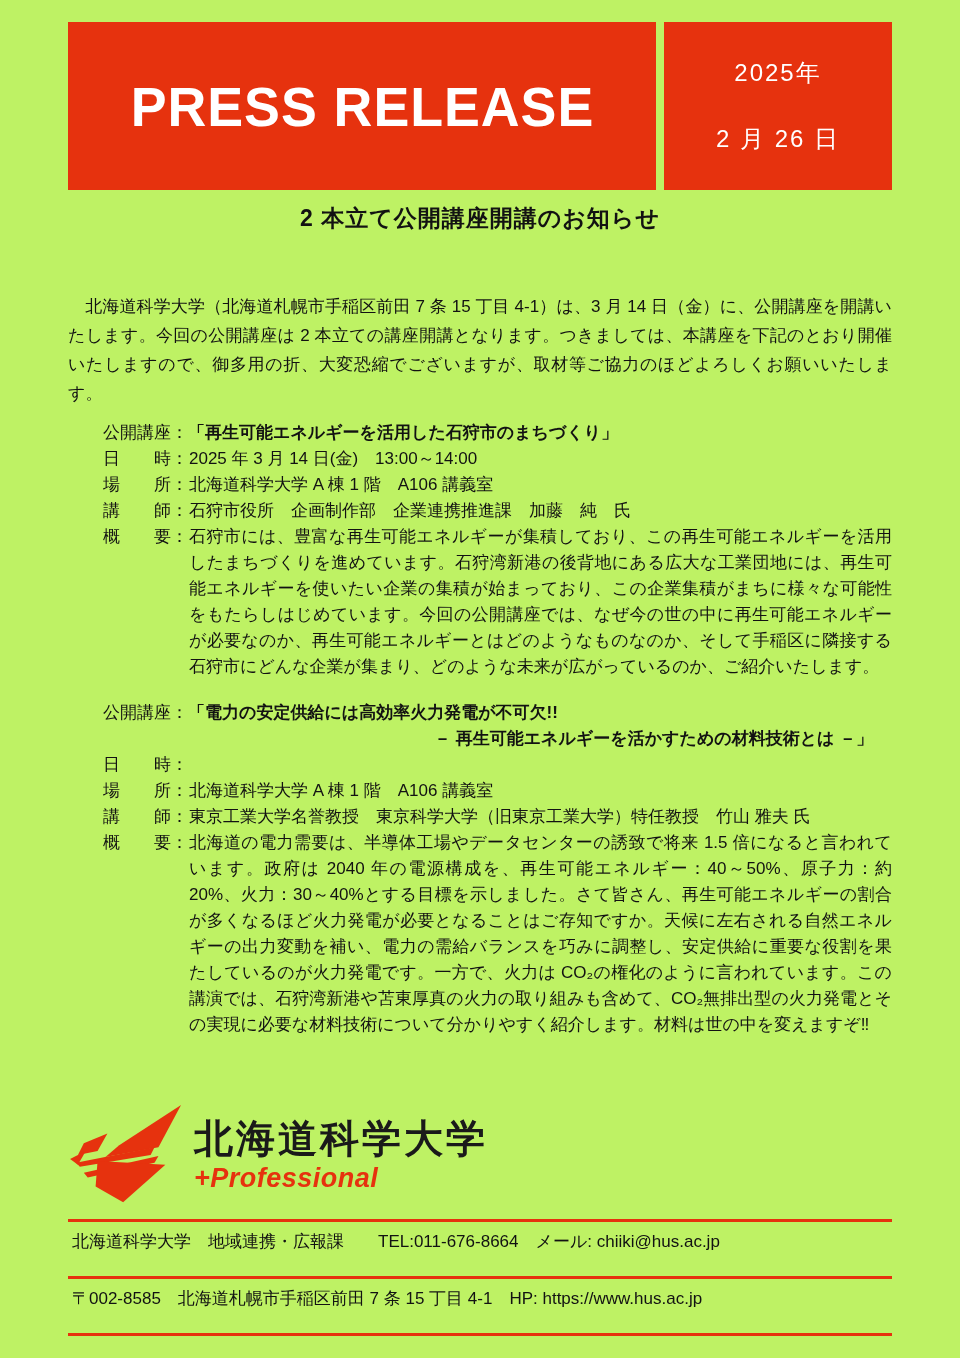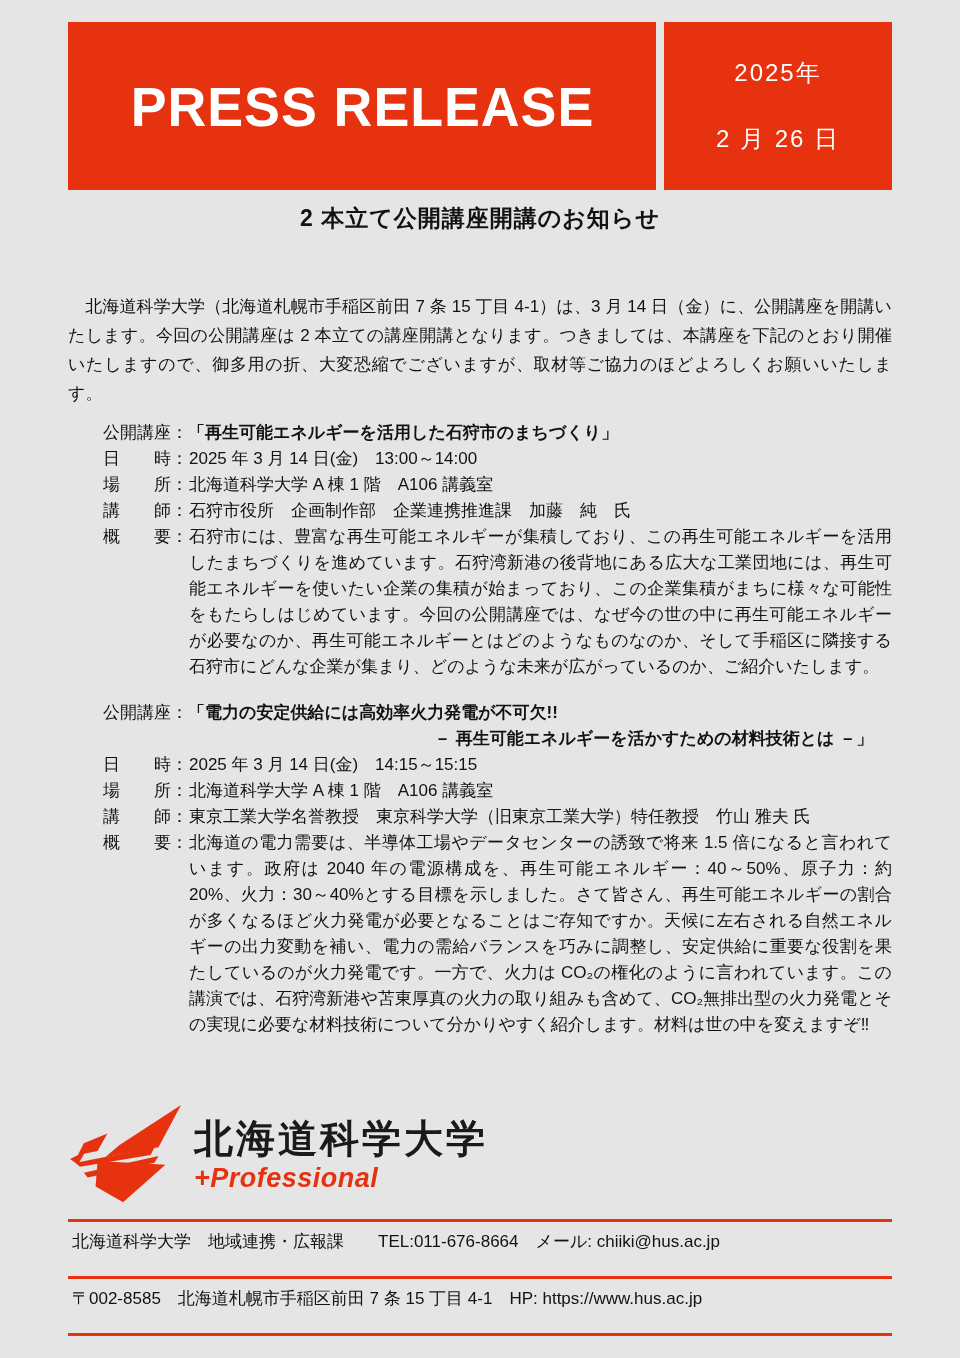--- a/index.html
+++ b/index.html
@@ -1,21 +1,21 @@
 <!DOCTYPE html>
 <html><head>
 <meta charset="utf-8">
 <style>
   * { margin:0; padding:0; box-sizing:border-box; }
   html,body { background:#888; }
   .page {
     position:relative;
     width:960px; height:1358px;
     margin:0 auto;
-    background:#e5e5e5;
+    background:#bef264;
     font-family:"Liberation Sans","DejaVu Sans",sans-serif;
     color:#121212;
     overflow:hidden;
   }
   
   .header { display:flex; gap:8px; padding:22px 68px 0 68px; }
   .hdr-block { background:#E6320E; }
   .hdr-left { flex:1; height:168px; display:flex; align-items:center; justify-content:center; }
   .press {
     color:#ffffff; font-size:56px; font-weight:bold; letter-spacing:1px;
@@ -98,21 +98,20 @@
     </div>
   </section>
 
   <section class="lecture lecture2">
     <div class="lec-title-row">
       <span class="lec-label">公開講座：</span>
       <span class="lec-title"><span class="t1">「電力の安定供給には高効率火力発電が不可欠!!</span><span class="t2">－ 再生可能エネルギーを活かすための材料技術とは －」</span></span>
     </div>
     <div class="row">
       <span class="row-label">日　　時：</span>
-      <span class="row-value">2025 年 3 月 14 日(金)　14:15～15:15</span>
     </div>
     <div class="row">
       <span class="row-label">場　　所：</span>
       <span class="row-value">北海道科学大学 A 棟 1 階　A106 講義室</span>
     </div>
     <div class="row">
       <span class="row-label">講　　師：</span>
       <span class="row-value">東京工業大学名誉教授　東京科学大学（旧東京工業大学）特任教授　竹山 雅夫 氏</span>
     </div>
     <div class="row">

